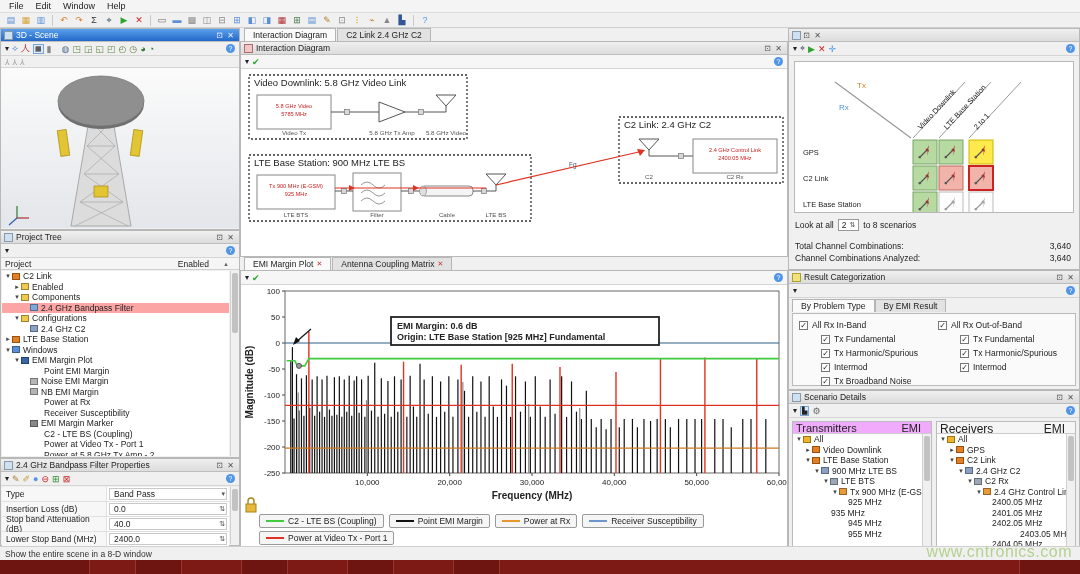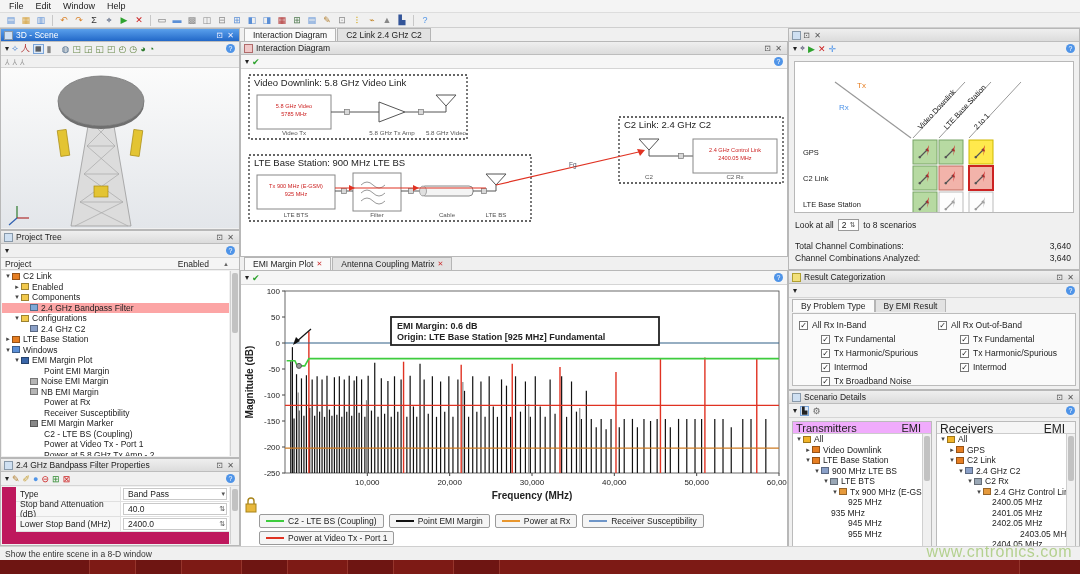--- a/index.html
+++ b/index.html
@@ -297,26 +297,33 @@
     <div class="ptools">
       <span style="font-size:8px;">▾</span>
       <span style="color:#b07b2a;">✎</span>
       <span style="color:#c8a23c;">✐</span>
       <span style="color:#4f94e8;">●</span>
       <span style="color:#cc2222;">⊖</span>
       <span style="color:#2e8a2e;">⊞</span>
       <span style="color:#cc2222;">⊠</span>
       <span class="help-dot">?</span>
     </div>
-    <div id="prop-rows" style="position:absolute;left:1px;top:28px;right:10px;bottom:1px;background:#be185d;padding-left:14px;">
+    <div id="prop-rows" style="position:absolute;left:1px;top:28px;right:10px;bottom:1px;background:#a3a3a3;">
         <div class="prow">
           <span class="plabel">Type</span>
           <span class="pval">
             <span>Band Pass</span>
             <span class="spin">▾</span>
+          </span>
+        </div>
+        <div class="prow">
+          <span class="plabel">Insertion Loss (dB)</span>
+          <span class="pval">
+            <span>0.0</span>
+            <span class="spin">⇅</span>
           </span>
         </div>
         <div class="prow">
           <span class="plabel">Stop band Attenuation (dB)</span>
           <span class="pval">
             <span>40.0</span>
             <span class="spin">⇅</span>
           </span>
         </div>
         <div class="prow">

